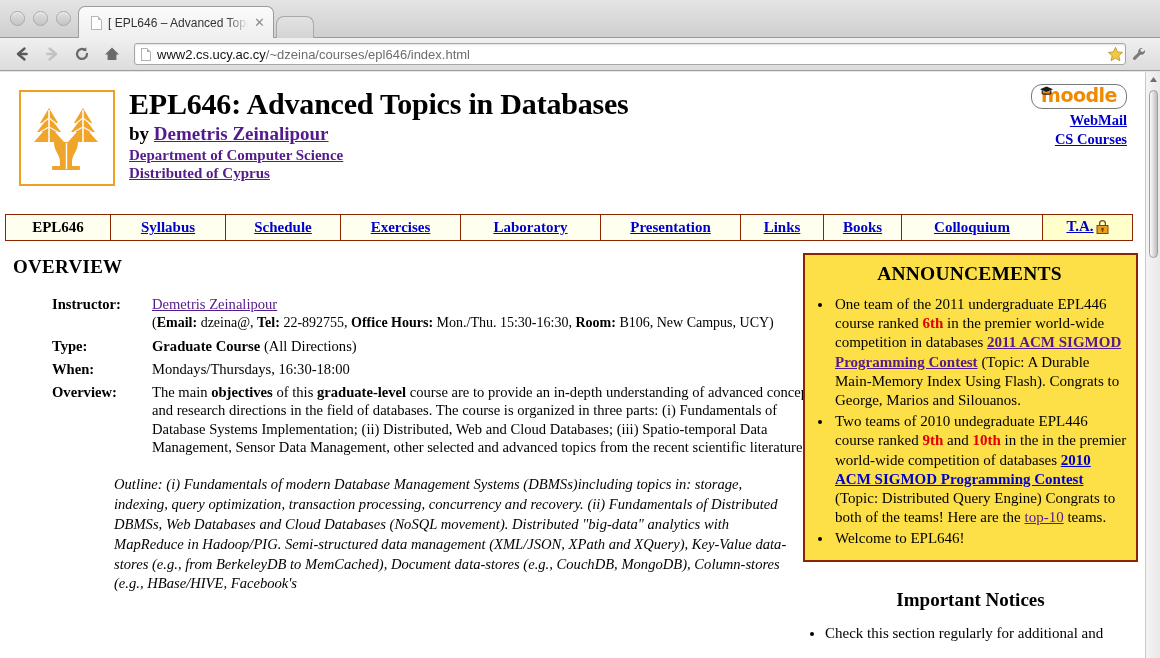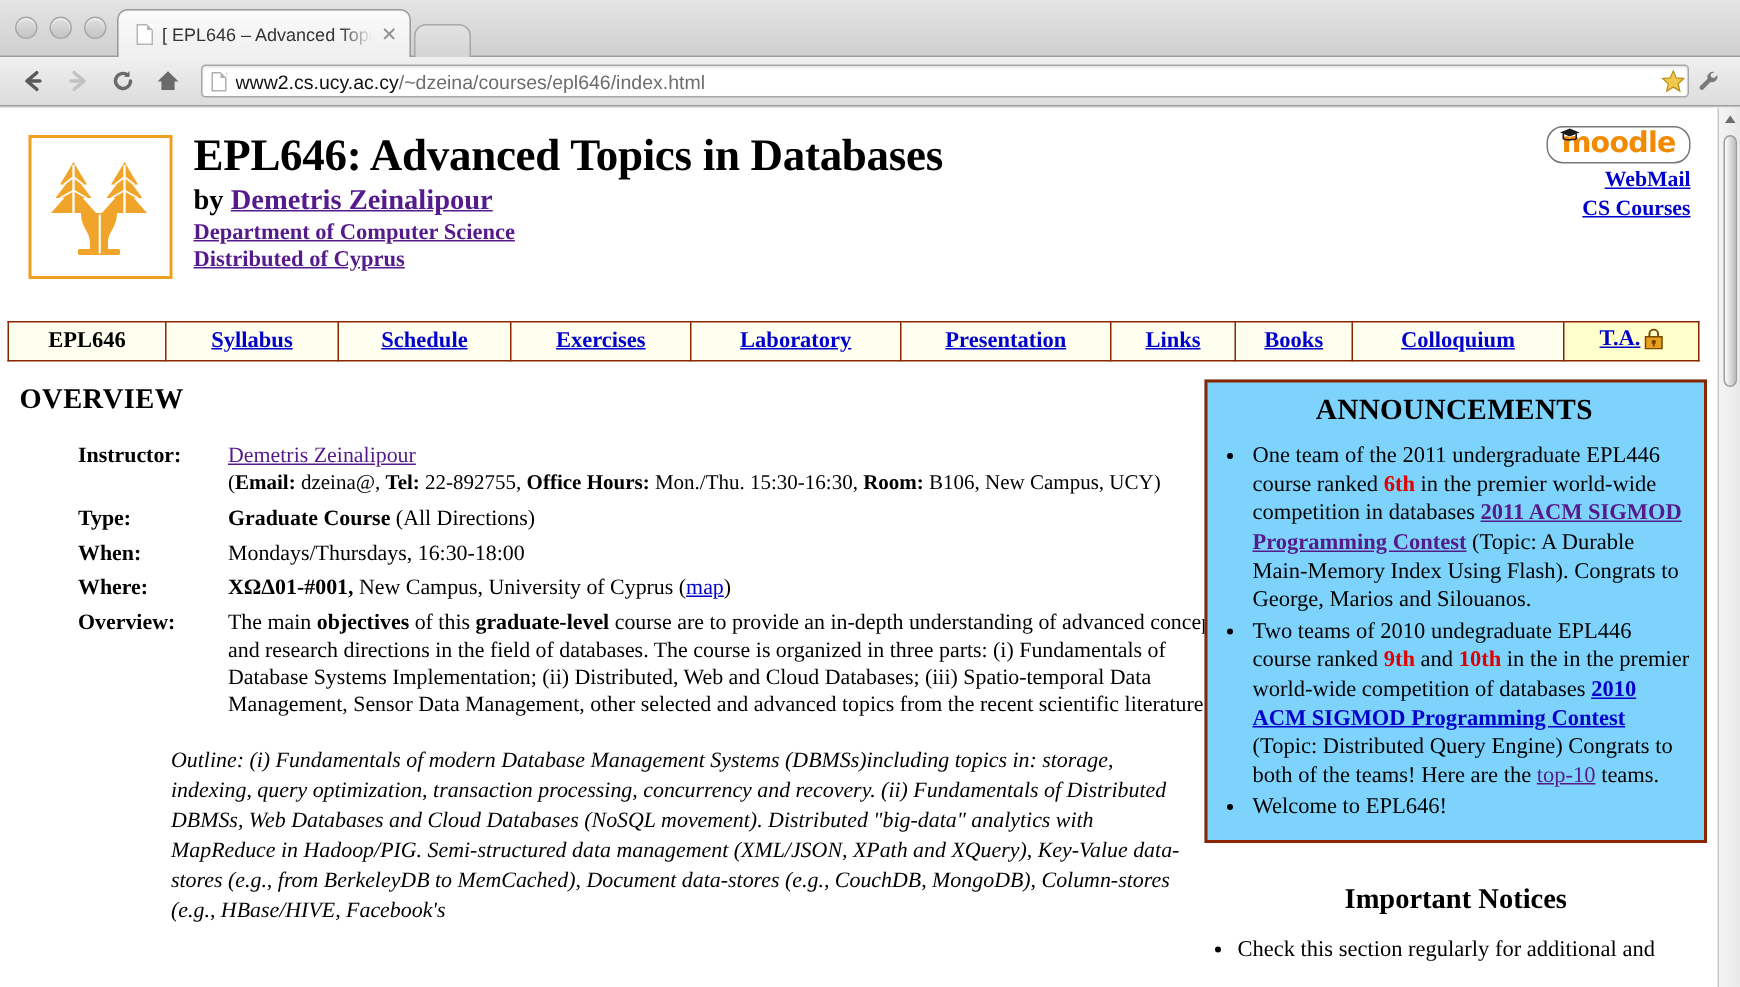--- a/index.html
+++ b/index.html
@@ -291,21 +291,21 @@
   }
 
   
   #right-col {
     width: 335px;
     margin-left: 8px;
     flex: 0 0 auto;
   }
   #announce {
     border: 2px solid #8b2500;
-    background: #7dd3fc;
+    background: #fde047;
     padding: 5px 8px 10px 6px;
   }
   #announce h2 {
     font-family: "Liberation Serif", serif;
     font-weight: bold; font-size: 19.5px;
     text-align: center; color: #000;
     margin: 3px 0 10px 0;
     letter-spacing: .2px;
   }
   #announce ul {
@@ -519,24 +519,20 @@
             </tr>
             <tr>
               <td class="lbl">Type:</td>
               <td class="val"><b>Graduate Course</b> <span>(All Directions)</span></td>
             </tr>
             <tr>
               <td class="lbl">When:</td>
               <td class="val">Mondays/Thursdays, 16:30-18:00</td>
             </tr>
             <tr>
-              <td class="lbl">Where:</td>
-              <td class="val"><b>ΧΩΔ01-#001,</b> <span>New Campus, University of Cyprus (</span><a class="blue" href="#">map</a><span>)</span></td>
-            </tr>
-            <tr>
               <td class="lbl">Overview:</td>
               <td class="val"><span>The main </span><b>objectives</b><span> of this </span><b>graduate-level</b><span> course are to provide an in-depth understanding of advanced concepts and research directions in the field of databases. The course is organized in three parts: (i) Fundamentals of Database Systems Implementation; (ii) Distributed, Web and Cloud Databases; (iii) Spatio-temporal Data Management, Sensor Data Management, other selected and advanced topics from the recent scientific literature.</span></td>
             </tr>
           </tbody>
             </table>
 
           <div id="outline">Outline: (i) Fundamentals of modern Database Management Systems (DBMSs)including topics in: storage, indexing, query optimization, transaction processing, concurrency and recovery. (ii) Fundamentals of Distributed DBMSs, Web Databases and Cloud Databases (NoSQL movement). Distributed "big-data" analytics with MapReduce in Hadoop/PIG. Semi-structured data management (XML/JSON, XPath and XQuery), Key-Value data-stores (e.g., from BerkeleyDB to MemCached), Document data-stores (e.g., CouchDB, MongoDB), Column-stores (e.g., HBase/HIVE, Facebook's</div>
         </div>
 
         <div id="right-col">

